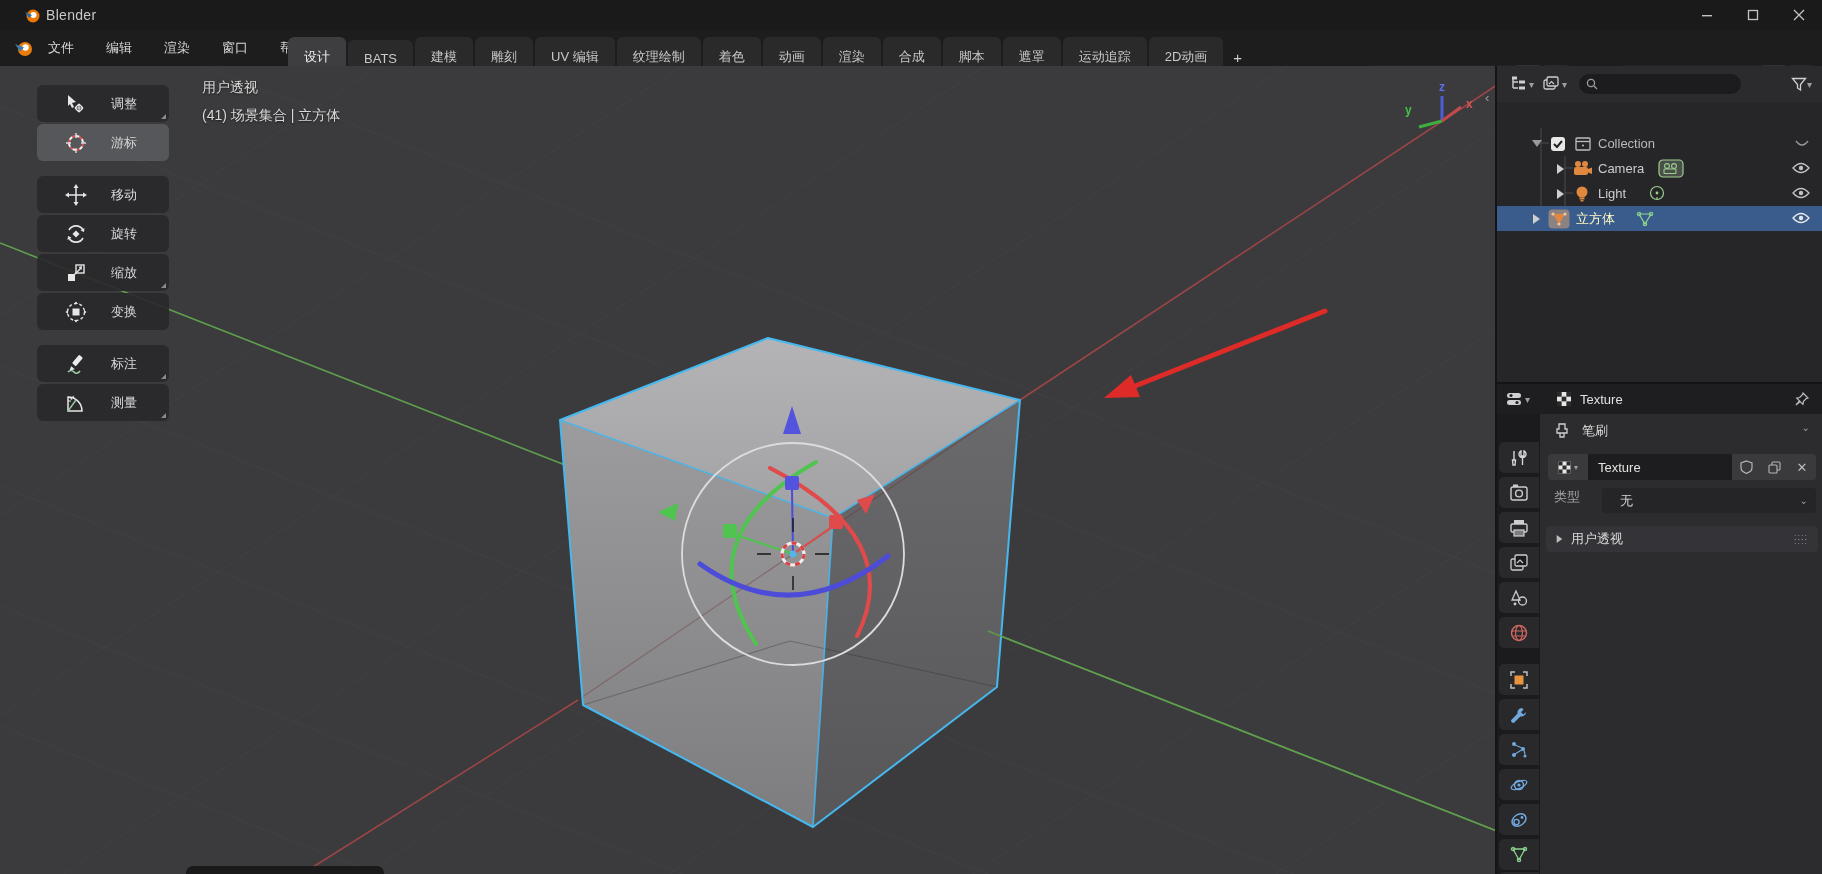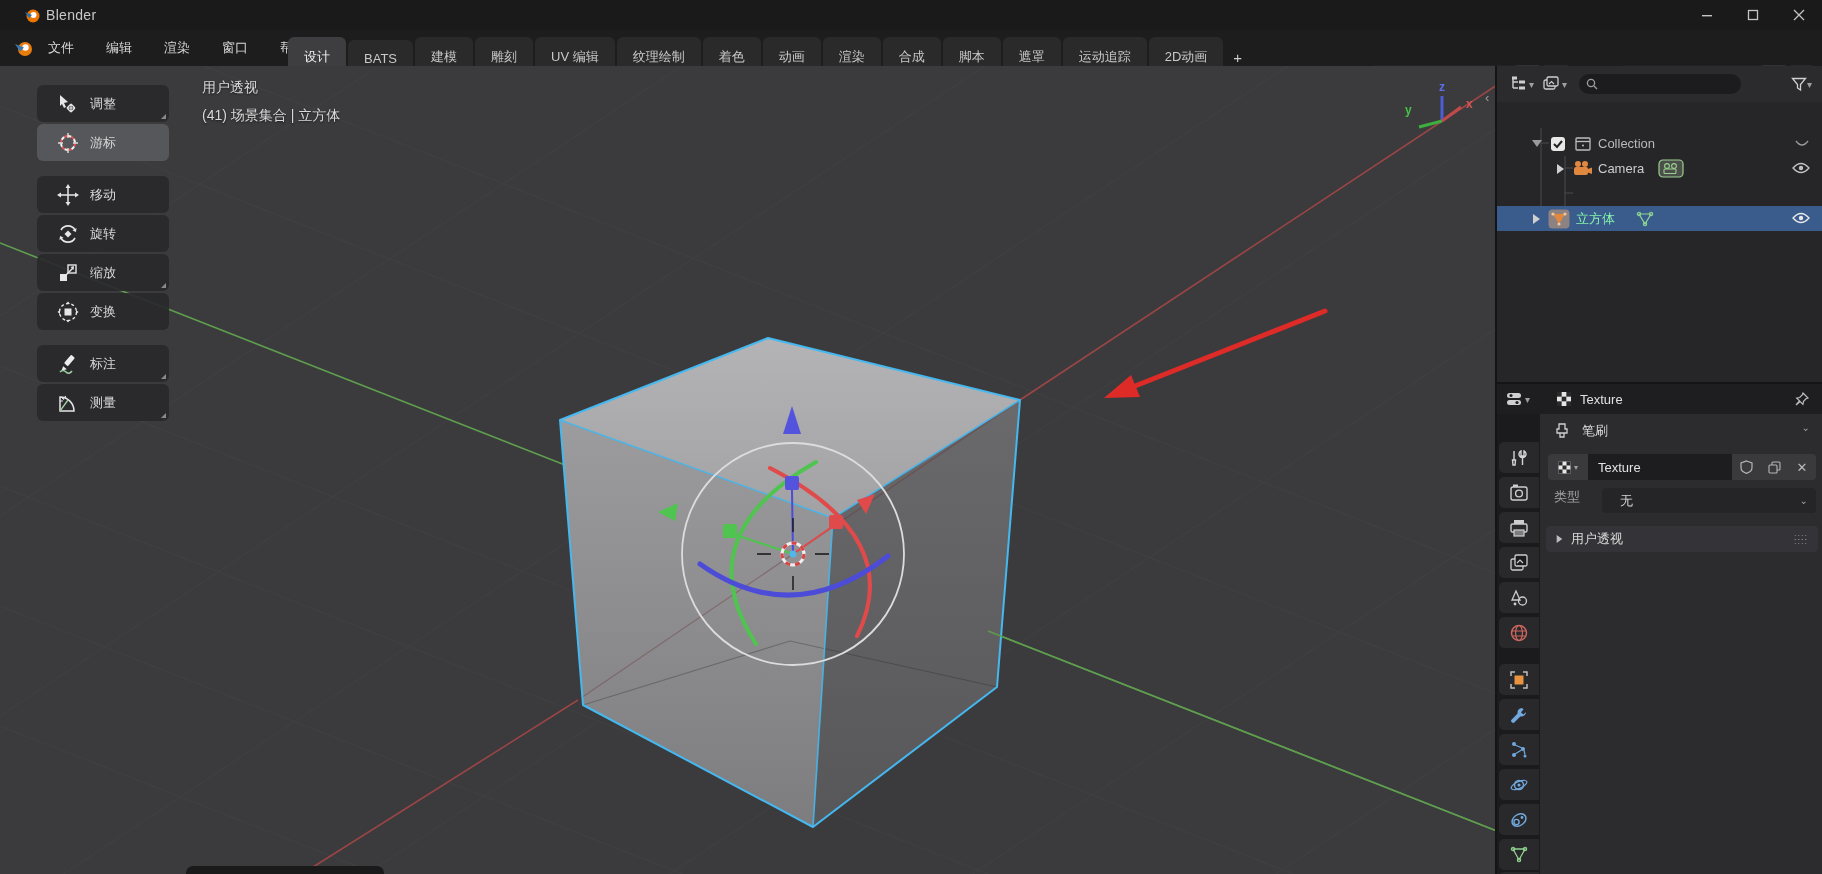--- a/index.html
+++ b/index.html
@@ -23,34 +23,34 @@
   .ws-add{background:transparent;color:#cfcfcf;padding:5px 8px 7px 8px;font-size:15px;}
   .idfield{position:absolute;top:35px;height:26px;background:#222224;border-radius:3px;display:flex;align-items:center;color:#e3e3e3;padding-left:10px;}
   .idbtn{position:absolute;top:35px;height:26px;width:26px;background:#323235;border-radius:3px;display:flex;align-items:center;justify-content:center;color:#9a9a9a;}
   .icon-cluster{position:absolute;top:37px;display:flex;align-items:center;color:#cfcfcf;}
   
   #viewport{position:absolute;left:0;top:66px;width:1497px;height:808px;background:#3b3b3d;overflow:hidden;}
   #vp-svg{position:absolute;left:0;top:0;}
   .vp-text{position:absolute;color:#d9d9d9;font-size:14px;text-shadow:0 1px 2px rgba(0,0,0,.55);white-space:nowrap;}
   
   #toolbar{position:absolute;left:37px;top:19px;width:132px;display:flex;flex-direction:column;}
-  .tool-btn{position:relative;height:37px;margin-bottom:2px;background:rgba(41,41,43,.92);border-radius:6px;display:flex;align-items:center;gap:11px;padding-left:20px;box-sizing:border-box;color:#d8d8d8;}
+  .tool-btn{position:relative;height:37px;margin-bottom:2px;background:rgba(41,41,43,.92);border-radius:6px;display:flex;align-items:center;gap:24px;padding-left:28px;box-sizing:border-box;color:#d8d8d8;}
   .tool-btn.selected{background:#56575b;}
   .tool-btn .corner{position:absolute;right:3px;bottom:3px;width:0;height:0;border-left:5px solid transparent;border-bottom:5px solid #8a8a8a;}
   .tool-gap{height:13px;}
   
   #vp-tooltip{position:absolute;left:186px;top:800px;width:198px;height:10px;background:#1a1a1b;border-radius:7px 7px 0 0;}
   
   #outliner{position:absolute;left:1497px;top:66px;width:325px;height:316px;background:#262628;}
   #outliner-header{position:absolute;left:0;top:0;width:325px;height:36px;background:#2b2b2d;display:flex;align-items:center;}
   #outliner-search{width:132px;height:20px;background:#1c1c1e;border:none;border-radius:10px;color:#ddd;outline:none;padding:0 8px;font-size:12px;}
   .orow{position:absolute;left:0;width:325px;height:25px;display:flex;align-items:center;}
   .orow .lbl{font-size:13px;color:#cccccc;margin-left:6px;}
   .orow.selected{background:#3a5c8c;}
-  .orow.selected .lbl{color:#86efac;}
+  .orow.selected .lbl{color:#fef9c3;}
   .tri-right{width:0;height:0;border-top:5px solid transparent;border-bottom:5px solid transparent;border-left:7px solid #d0d0d0;}
   .tri-down{width:0;height:0;border-left:5px solid transparent;border-right:5px solid transparent;border-top:7px solid #9a9a9a;}
   .eye{position:absolute;right:12px;top:4px;}
   
   #h-split{position:absolute;left:1497px;top:382px;width:325px;height:2px;background:#141415;}
   #v-split{position:absolute;left:1495px;top:66px;width:2px;height:808px;background:#141415;}
   #properties{position:absolute;left:1497px;top:384px;width:325px;height:490px;background:#2c2c2e;}
   #prop-header{position:absolute;left:0;top:0;width:325px;height:30px;background:#1e1e20;display:flex;align-items:center;}
   #prop-tabs{position:absolute;left:0;top:30px;width:43px;height:460px;background:#1b1b1d;}
   .ptab{position:absolute;left:2px;width:40px;height:31px;background:#29292b;border-radius:5px 0 0 5px;display:flex;align-items:center;justify-content:center;}
@@ -415,20 +415,38 @@
           <circle cx="9" cy="7" r="2.4" fill="none" stroke="#9ccf8f" stroke-width="1.1"></circle>
           <circle cx="16" cy="7" r="2.4" fill="none" stroke="#9ccf8f" stroke-width="1.1"></circle>
           <rect x="6" y="10" width="12" height="4.5" rx="1" fill="none" stroke="#9ccf8f" stroke-width="1.1"></rect>
         </svg>
       <svg class="eye" width="18" height="16" viewBox="0 0 18 12">
           <path d="M1 6 q8 -9 16 0 q-8 9 -16 0 Z" fill="none" stroke="#c2c2c2" stroke-width="1.3"></path>
           <circle cx="9" cy="6" r="2.2" fill="#c2c2c2"></circle>
         </svg>
     </div>
 
+    <div class="orow" style="top:115px">
+      <span class="tri-right" style="margin-left:60px"></span>
+      <svg style="margin-left:8px" width="20" height="17" viewBox="0 0 20 17">
+          <circle cx="10" cy="7" r="5.5" fill="#e0883f"></circle>
+          <rect x="7.5" y="12.5" width="5" height="2" fill="#e0883f"></rect>
+          <rect x="8.5" y="15" width="3" height="1.5" fill="#e0883f"></rect>
+        </svg>
+      <span class="lbl">Light</span>
+      <svg style="margin-left:22px" width="18" height="18" viewBox="0 0 18 18">
+          <circle cx="9" cy="8" r="6.5" fill="none" stroke="#9ccf8f" stroke-width="1.2"></circle>
+          <circle cx="9" cy="8" r="1.4" fill="#9ccf8f"></circle>
+          <path d="M9 12 v2.5" stroke="#9ccf8f" stroke-width="1.2"></path>
+        </svg>
+      <svg class="eye" width="18" height="16" viewBox="0 0 18 12">
+          <path d="M1 6 q8 -9 16 0 q-8 9 -16 0 Z" fill="none" stroke="#c2c2c2" stroke-width="1.3"></path>
+          <circle cx="9" cy="6" r="2.2" fill="#c2c2c2"></circle>
+        </svg>
+    </div>
 
     <div class="orow selected" style="top:140px">
       <span class="tri-right" style="margin-left:36px"></span>
       <svg style="margin-left:8px" width="22" height="20" viewBox="0 0 22 20">
           <rect x="0.5" y="0.5" width="21" height="19" rx="4" fill="#cfa27a" opacity=".55"></rect>
           <polygon points="5,5 17,5 11,15" fill="#e0883f"></polygon>
           <circle cx="5" cy="5" r="1.6" fill="#f4c79a"></circle>
           <circle cx="17" cy="5" r="1.6" fill="#f4c79a"></circle>
           <circle cx="11" cy="15" r="1.6" fill="#f4c79a"></circle>
         </svg>

